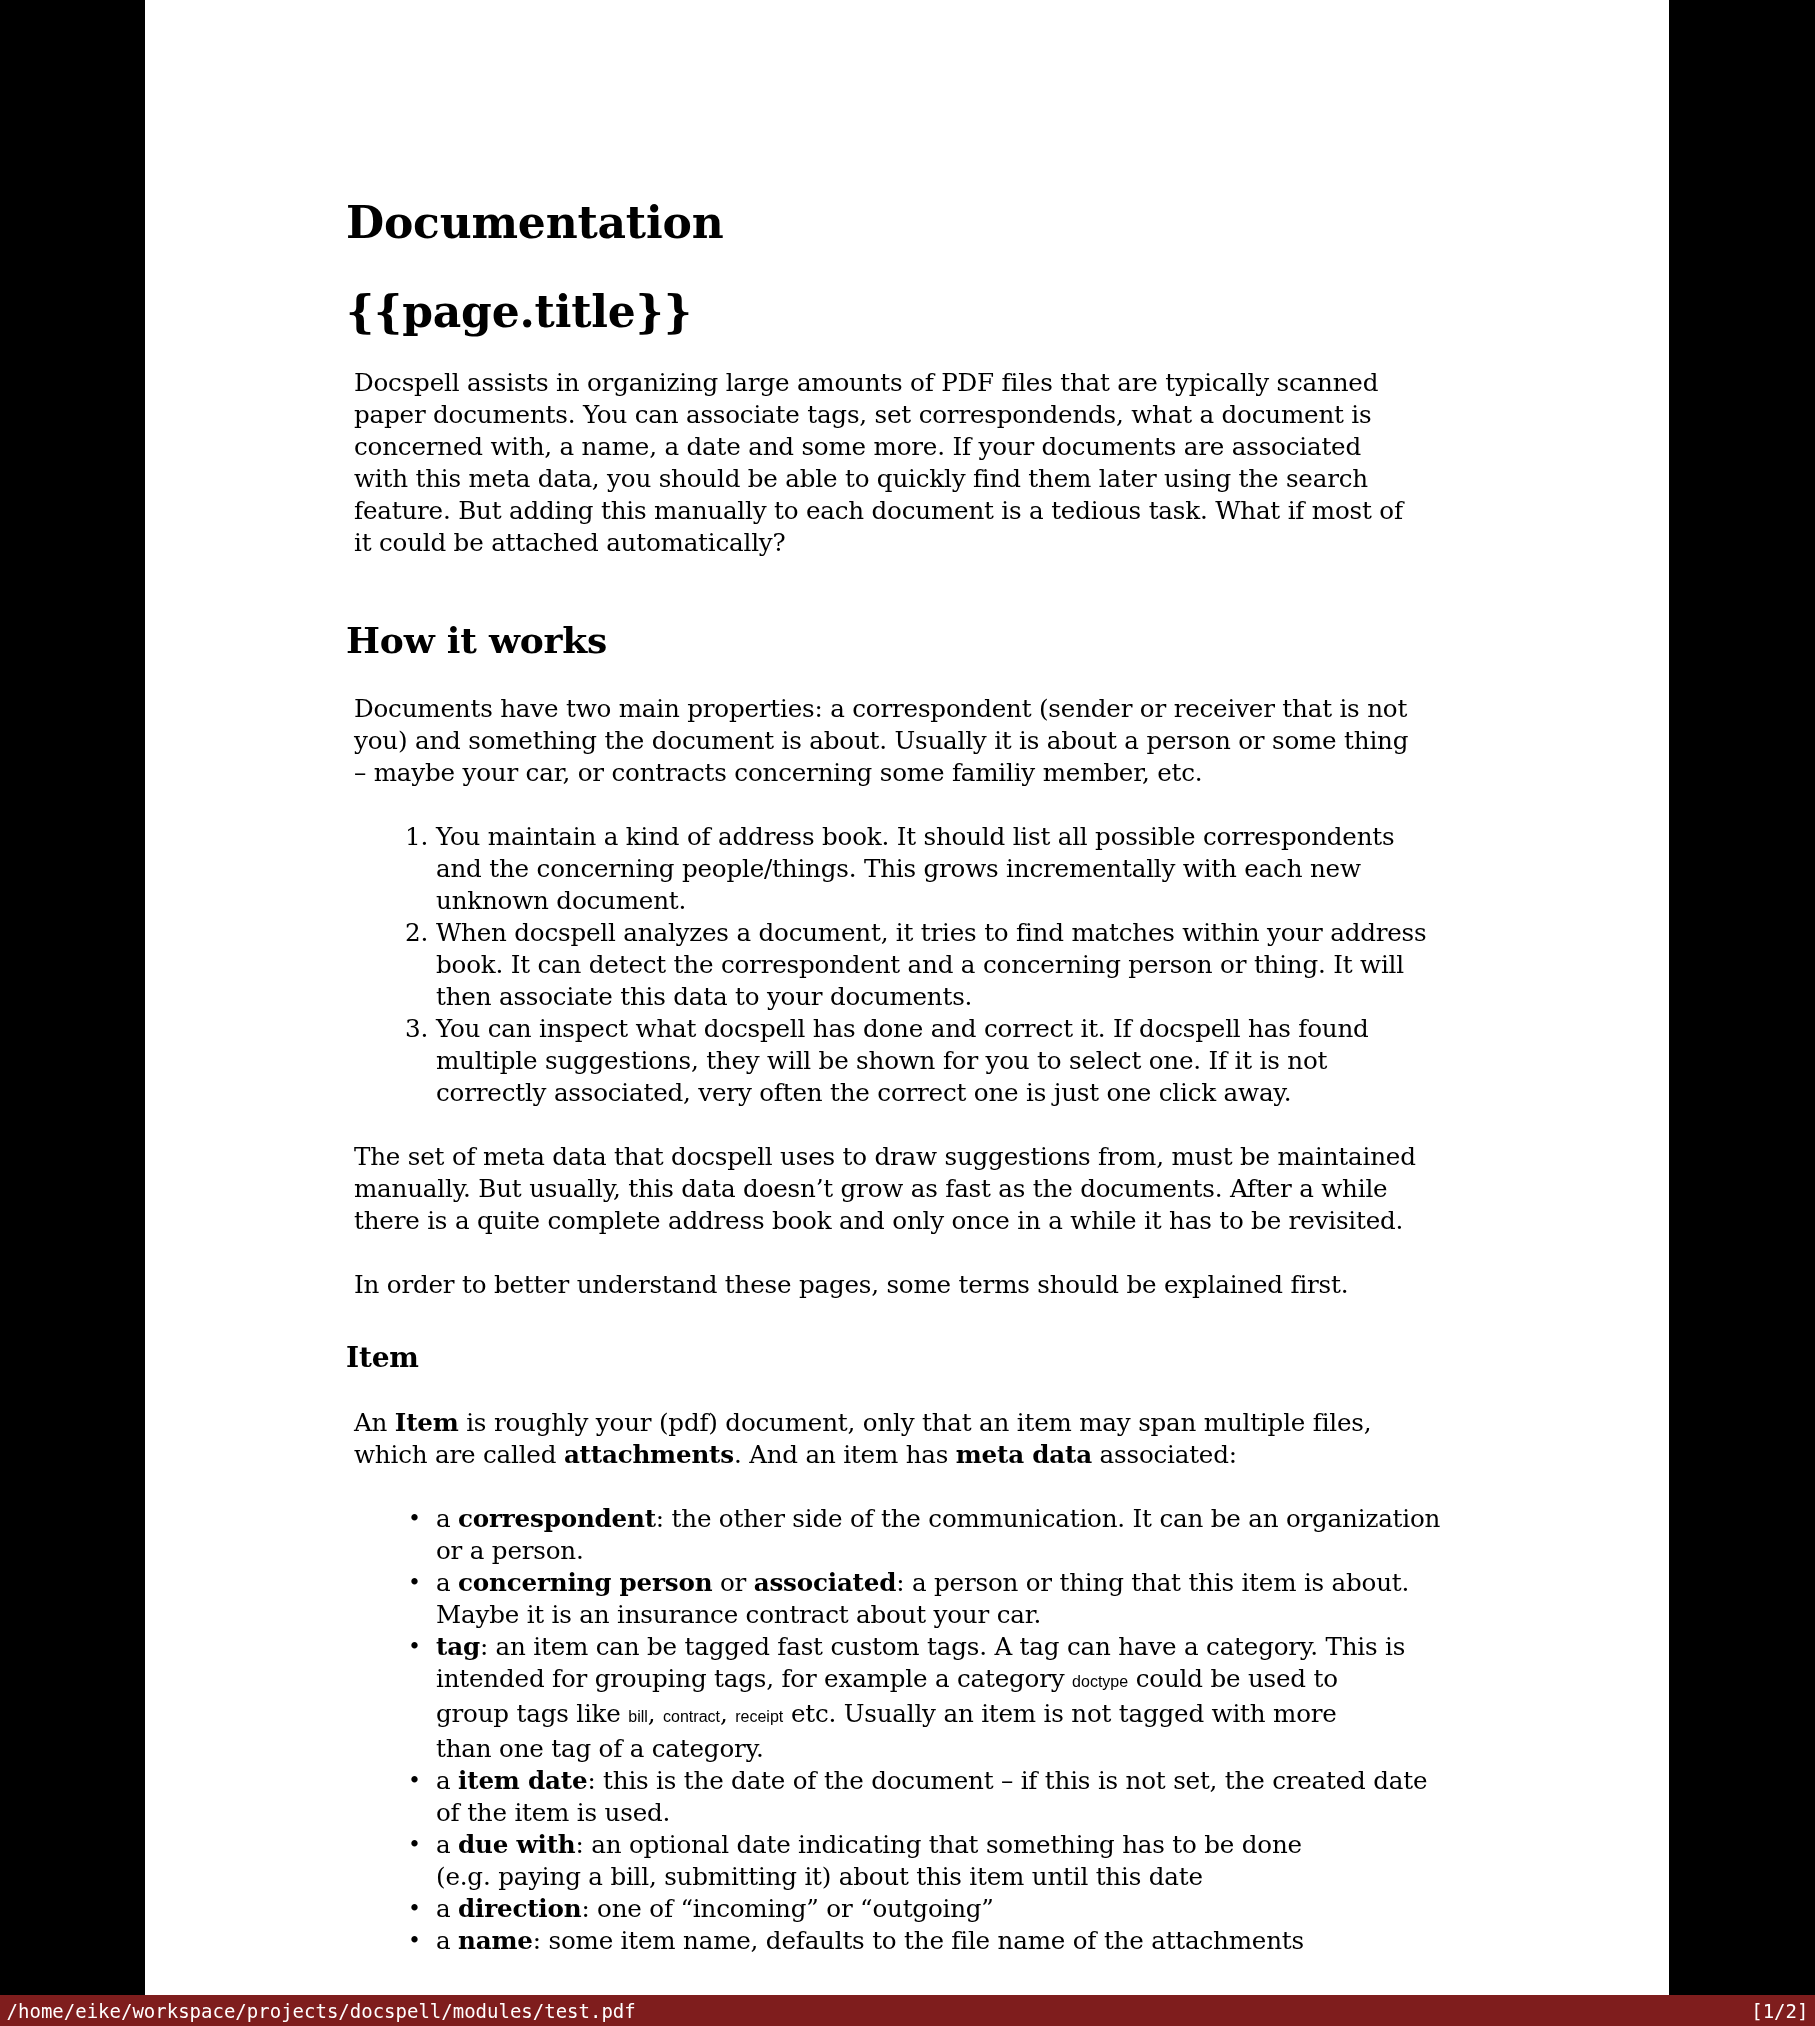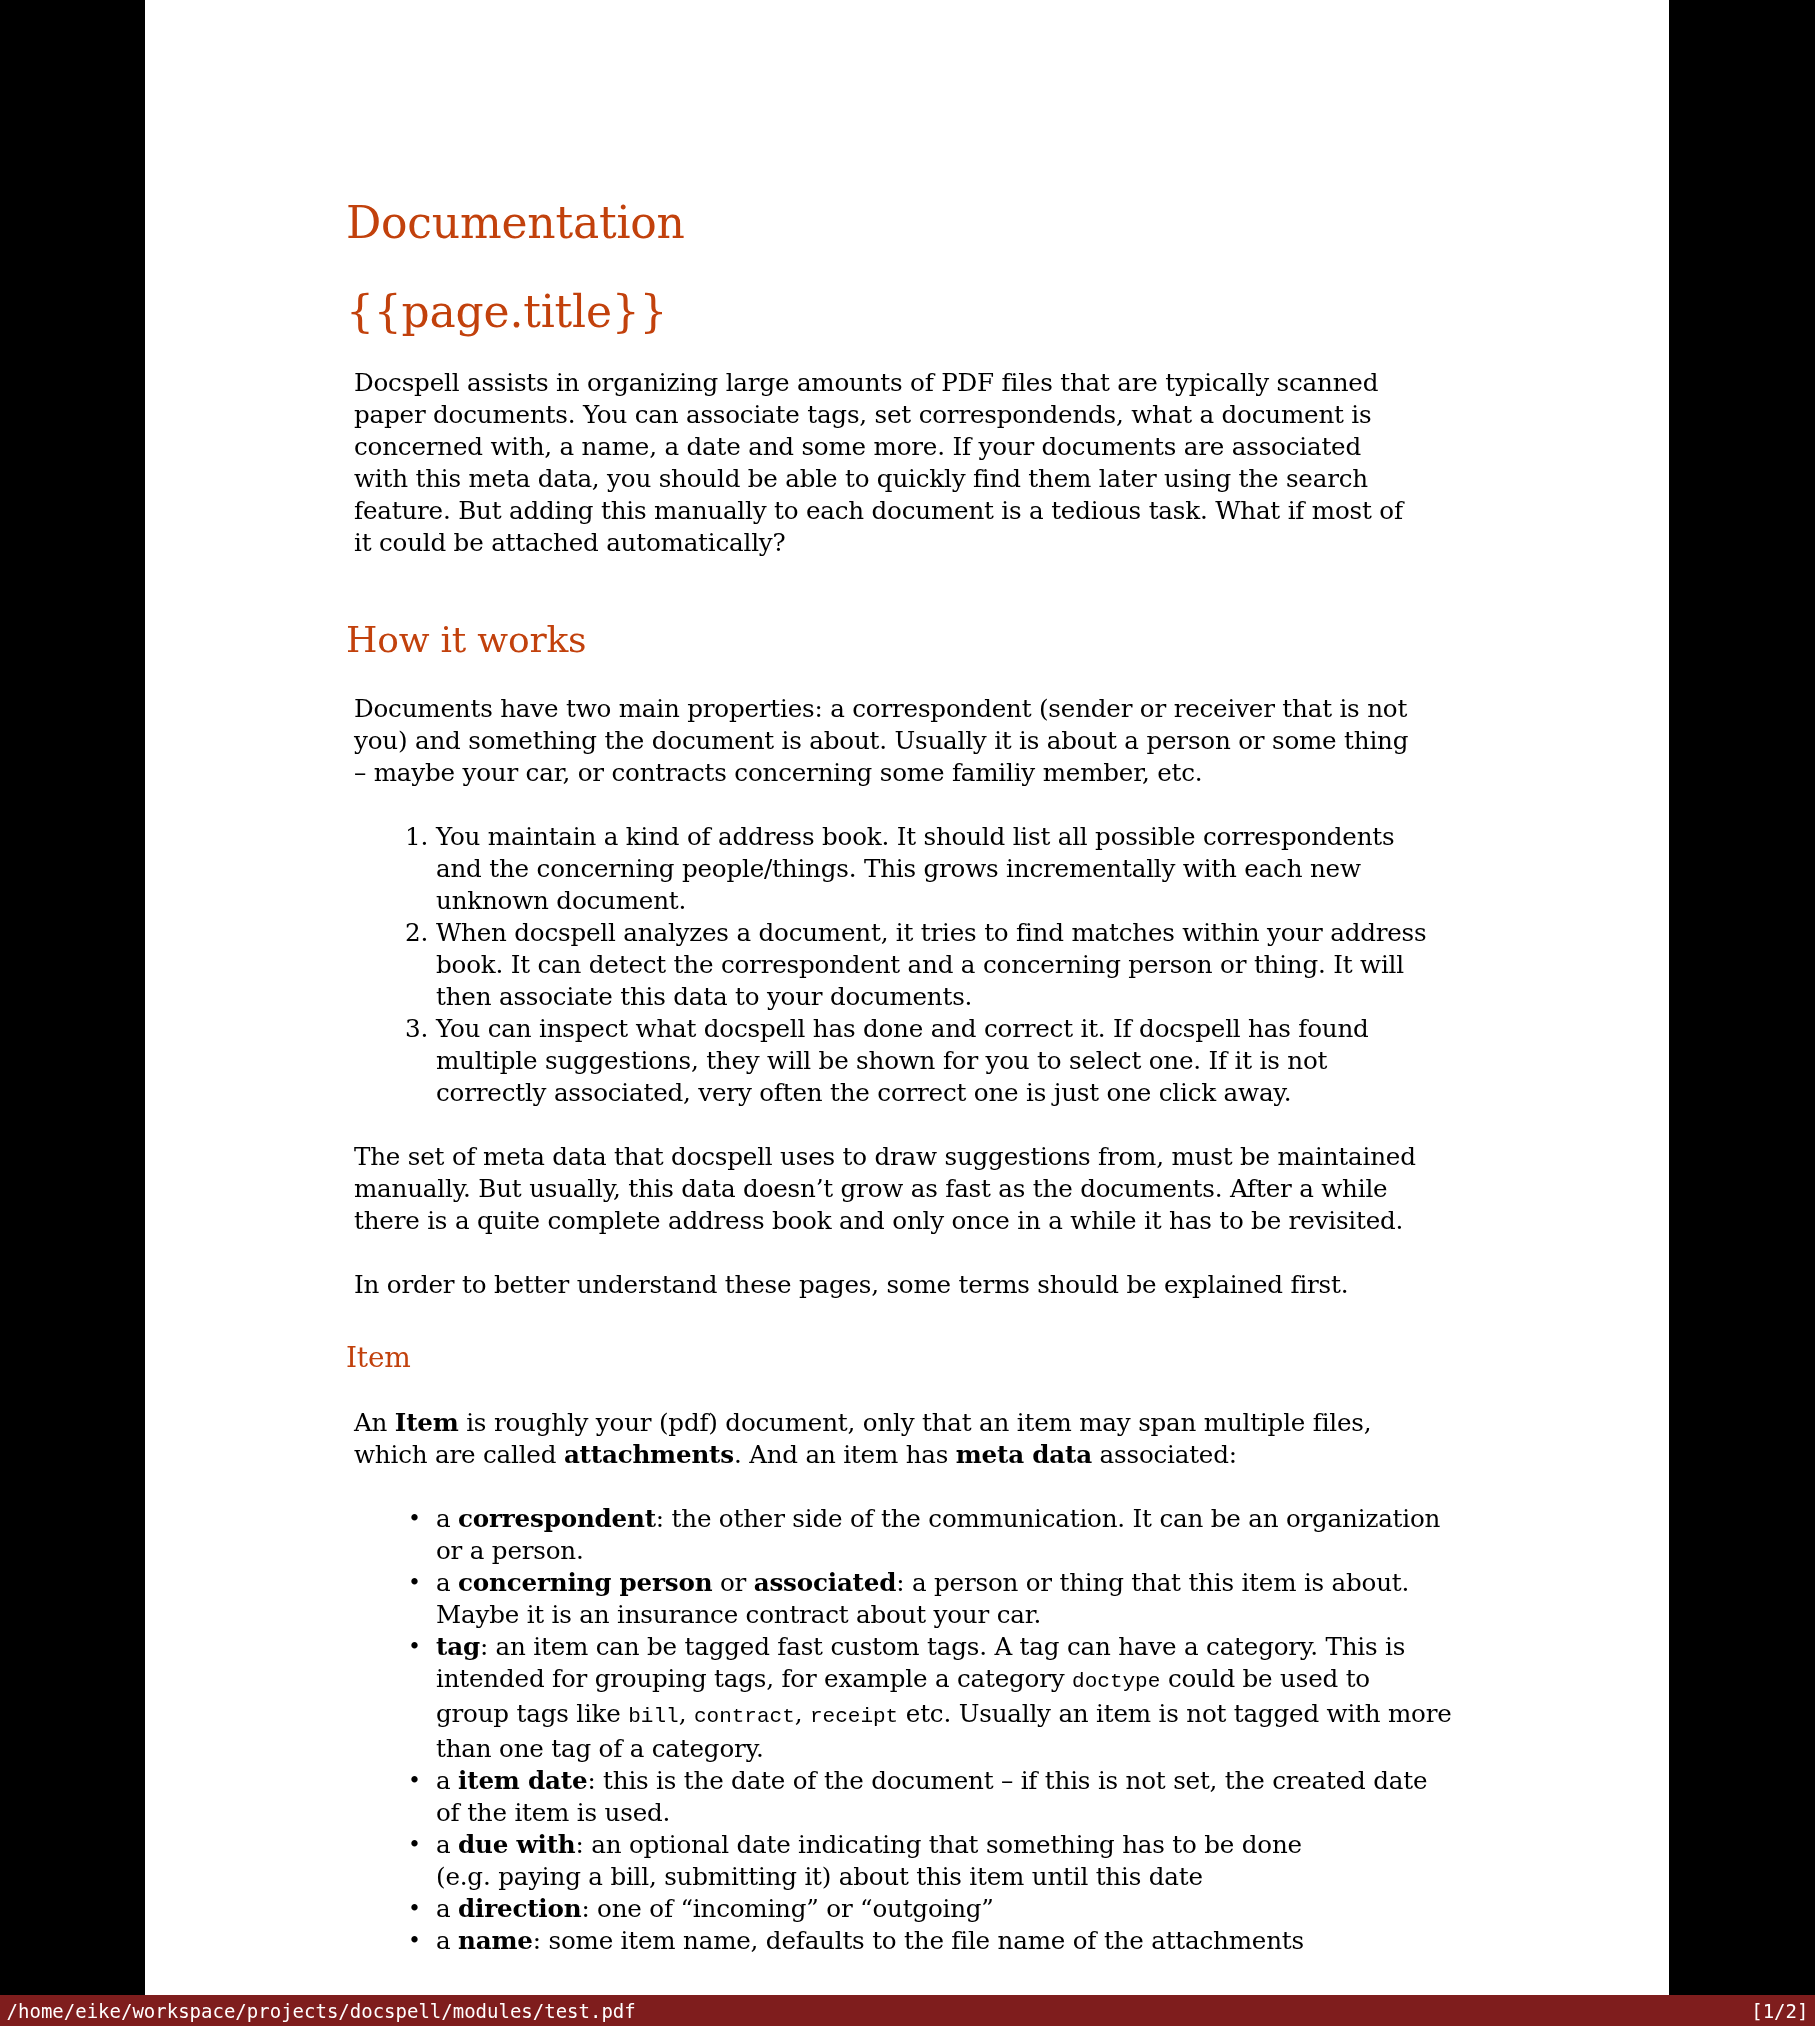--- a/index.html
+++ b/index.html
@@ -16,34 +16,34 @@
     background:#fff;
   }
   .page-content{
     box-sizing:border-box;
     padding:199px 123px 0 201px;
     color:#000;
     font-size:24.6px;
     line-height:32px;
     letter-spacing:-0.2px;
   }
-  h1,h2,h3{font-weight:normal;color:#c2410c}
+  h1,h2,h3{font-weight:bold;color:#000000}
   h1{font-size:44px;line-height:47px;margin:0}
   h1.second{margin-top:42px}
   h2{font-size:36px;line-height:42px;margin:60px 0 0}
   h3{font-size:28px;line-height:34px;margin:40px 0 0}
   p{margin:32px 8px 0}
   .pre{white-space:pre-line}
   ol.num-list,ul.bullet-list{list-style:none;margin:32px 0 0;padding:0}
   li.list-row{position:relative;padding-left:90px}
   .li-marker{position:absolute;left:59px;top:0}
   ul.bullet-list .li-marker{left:62px;font-size:22px}
   .b{font-weight:bold}
   .i{}
-  .m{font-family:Liberation Mono, monospace;font-size:21px;letter-spacing:0}
+  .m{font-family:Liberation Sans, sans-serif;font-size:16px;letter-spacing:0}
   .statusbar{
     position:absolute;left:0;bottom:0;
     width:100%;height:31px;
     background:#7f1d1d;color:#fff;
     font-family:"DejaVu Sans Mono",monospace;
     font-size:19px;
     display:flex;justify-content:space-between;align-items:center;
     padding:0 6.6px;box-sizing:border-box;
     white-space:nowrap;
   }

